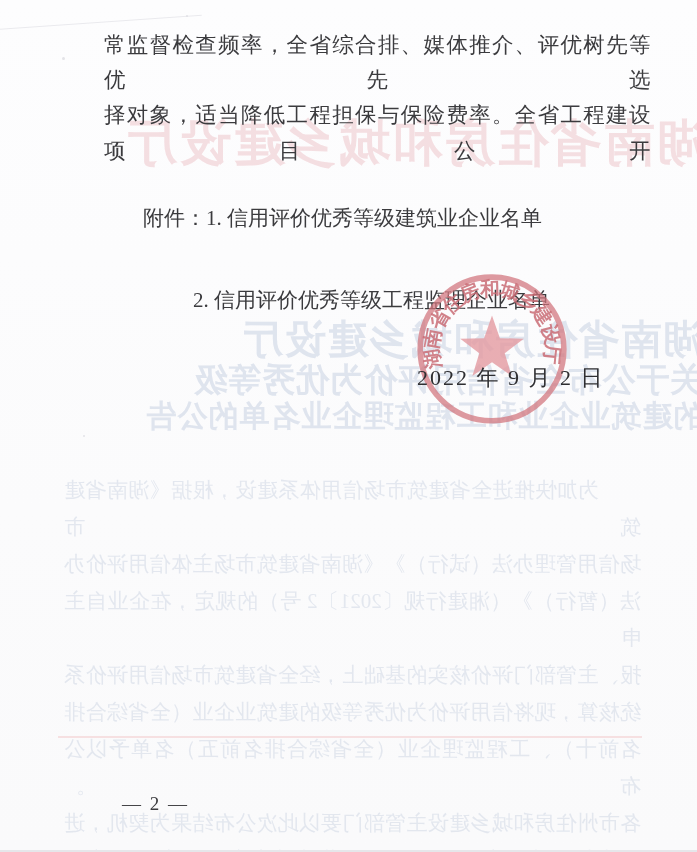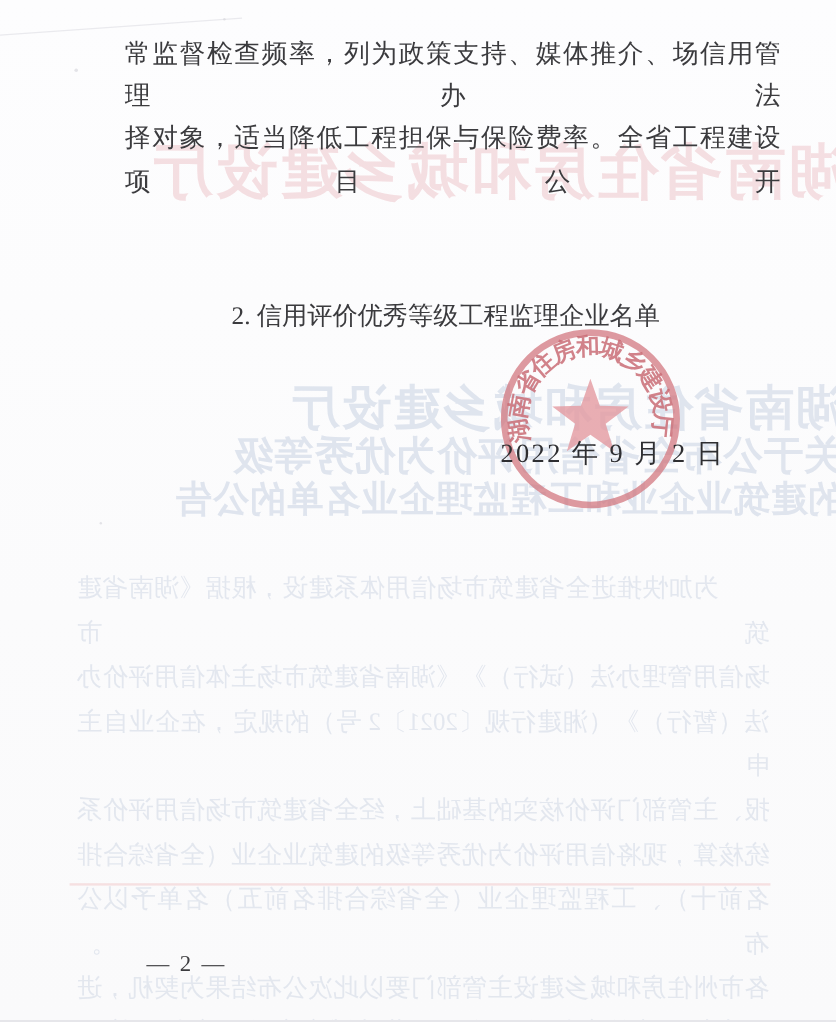--- a/index.html
+++ b/index.html
@@ -106,25 +106,26 @@
     <div class="gline">法（暂行）》（湘建行规〔2021〕2 号）的规定，在企业自主申</div>
     <div class="gline">报、主管部门评价核实的基础上，经全省建筑市场信用评价系</div>
     <div class="gline">统核算，现将信用评价为优秀等级的建筑业企业（全省综合排</div>
     <div class="gline">名前十）、工程监理企业（全省综合排名前五）名单予以公布。</div>
     <div class="gline">各市州住房和城乡建设主管部门要以此次公布结果为契机，进</div>
     <div class="gline">一步加强建筑市场信用管理，营造诚实守信的市场环境。</div>
   </div>
   <div class="ghost ghost-divider"></div>
 
   <div class="body-text">
-    <div class="line full">常监督检查频率，列为政策支持、媒体推介、场信用管理办法</div>
+    <div class="line full">常监督检查频率，全省综合排、媒体推介、评优树先等优先选</div>
     <div class="line full">择对象，适当降低工程担保与保险费率。全省工程建设项目公开</div>
   </div>
 
   <div class="attachments">
+    <div class="att-line1"><span>附件：</span><span>1. 信用评价优秀等级建筑业企业名单</span></div>
     <div class="att-line2"><span>2. 信用评价优秀等级工程监理企业名单</span></div>
   </div>
 
   <div class="seal-wrap">
     <svg width="172" height="172" viewBox="0 0 170 170">
       <circle cx="85" cy="84" r="71" fill="none" stroke="#d1737b" stroke-width="5.5" opacity="0.72"></circle>
       <polygon points="85,51 92.8,73.3 116.4,73.8 97.6,88.1 104.4,110.7 85,97.2 65.6,110.7 72.4,88.1 53.6,73.8 77.2,73.3" fill="#e39aa0" opacity="0.8"></polygon>
       <defs>
         <path id="sealArc" d="M 35.2 102.1 A 53 53 0 1 1 134.8 102.1" fill="none"></path>
       </defs>

